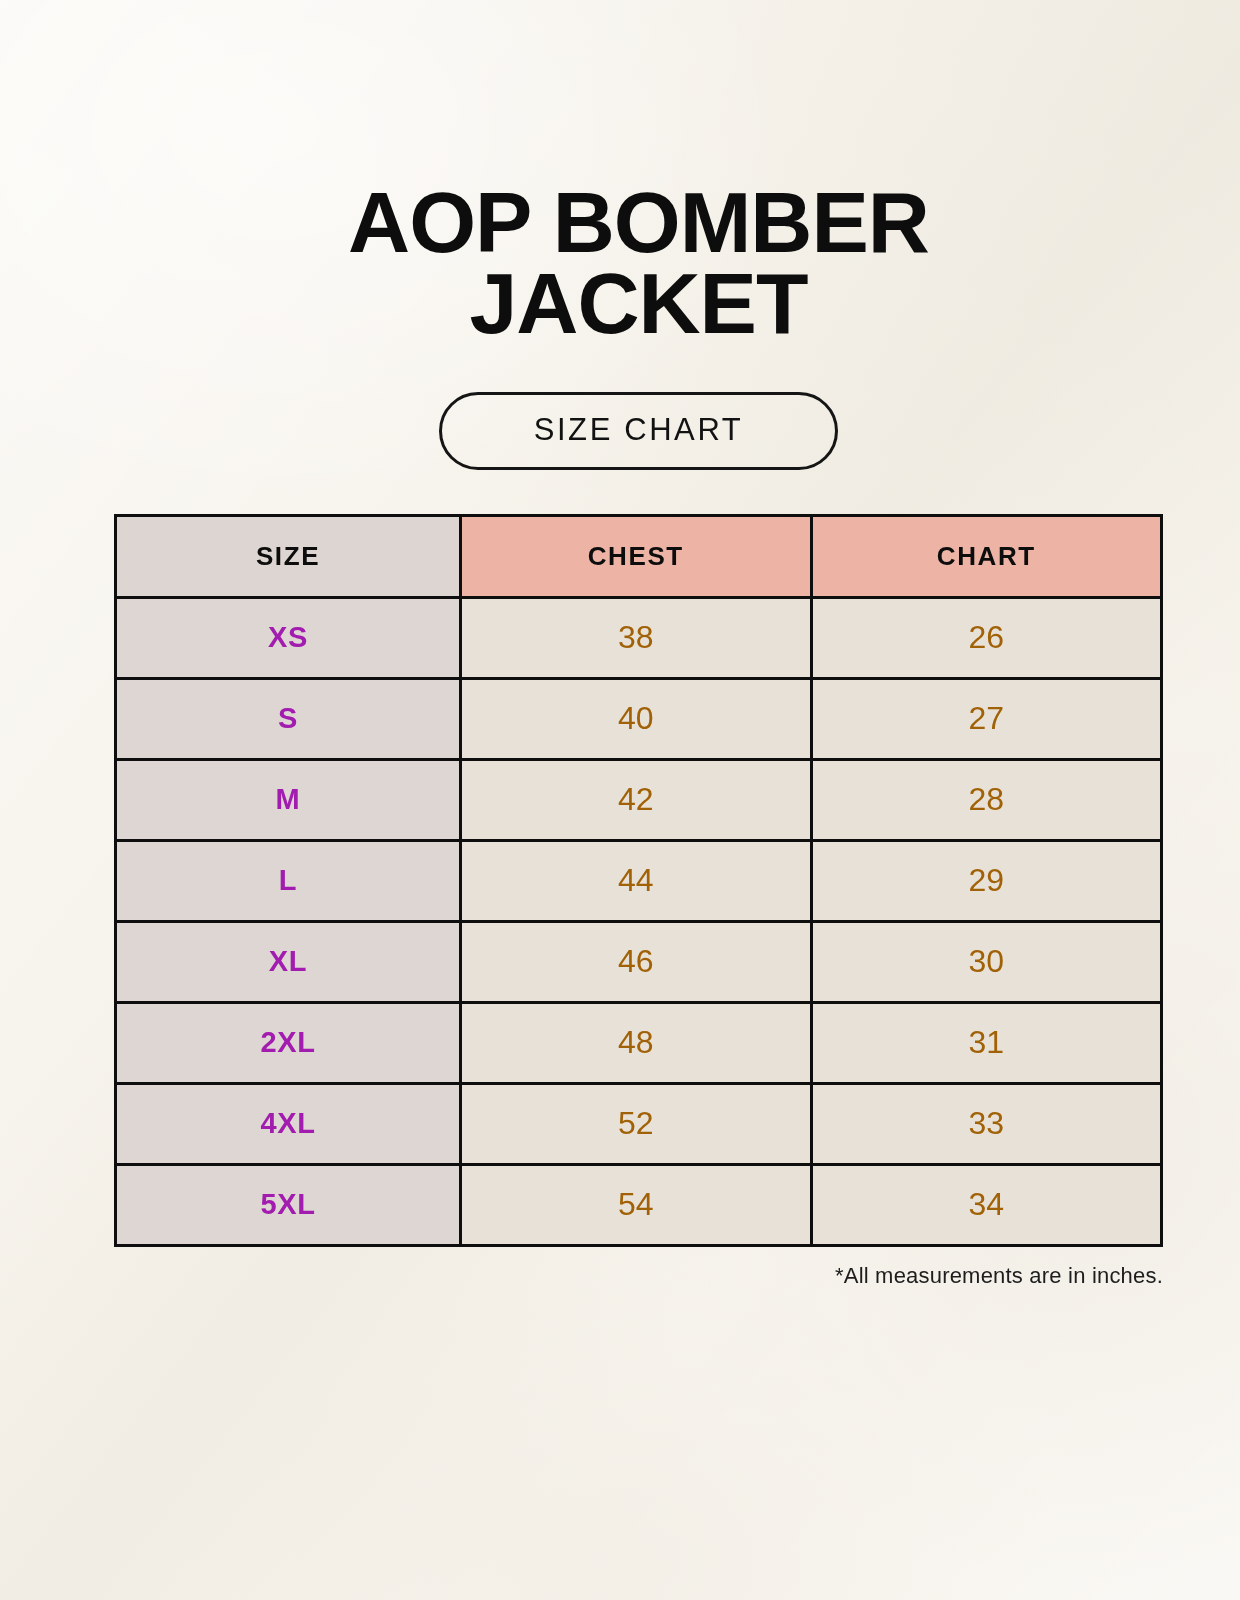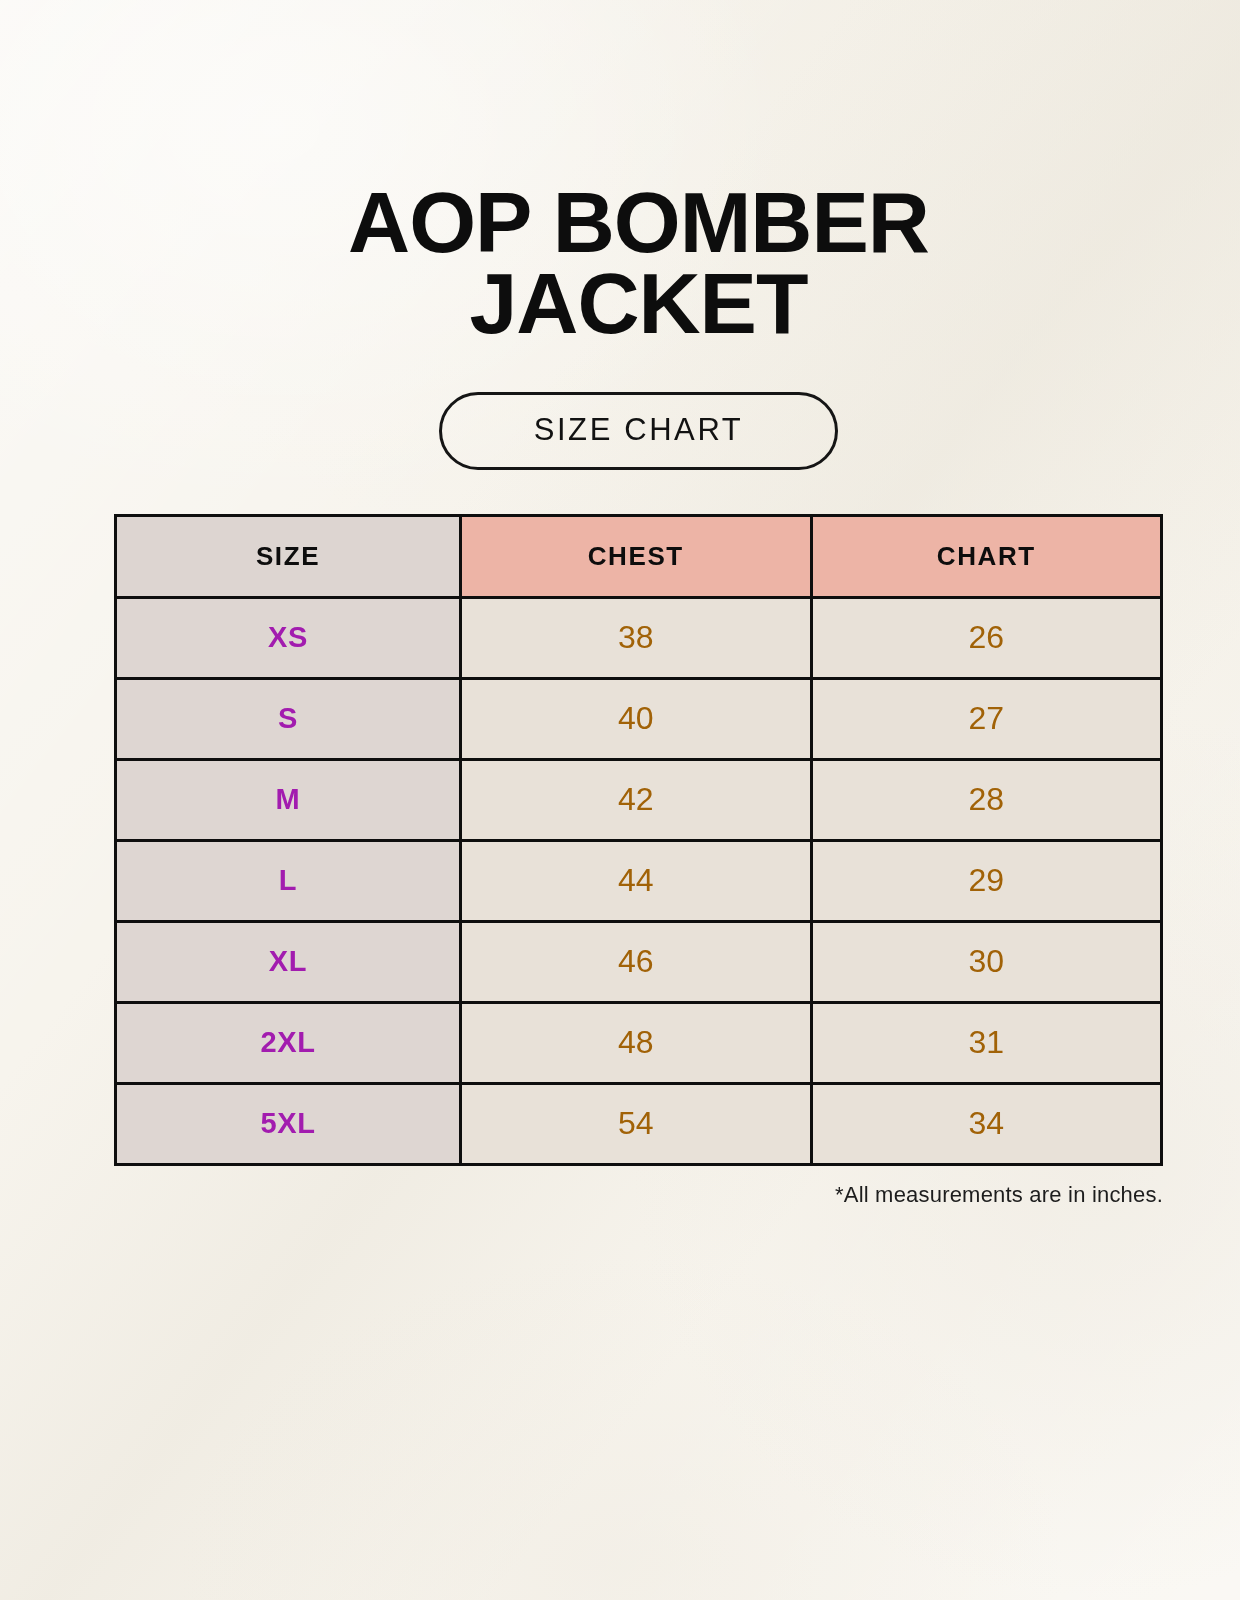--- a/index.html
+++ b/index.html
@@ -162,20 +162,25 @@
               <td class="cell-size">XL</td>
               <td class="cell-value">46</td>
               <td class="cell-value">30</td>
             </tr>
             <tr>
               <td class="cell-size">2XL</td>
               <td class="cell-value">48</td>
               <td class="cell-value">31</td>
             </tr>
             <tr>
+              <td class="cell-size">4XL</td>
+              <td class="cell-value">52</td>
+              <td class="cell-value">33</td>
+            </tr>
+            <tr>
               <td class="cell-size">5XL</td>
               <td class="cell-value">54</td>
               <td class="cell-value">34</td>
             </tr>
           </tbody>
       </table>
     </div>
 
     <div id="footnote">*All measurements are in inches.</div>
 

